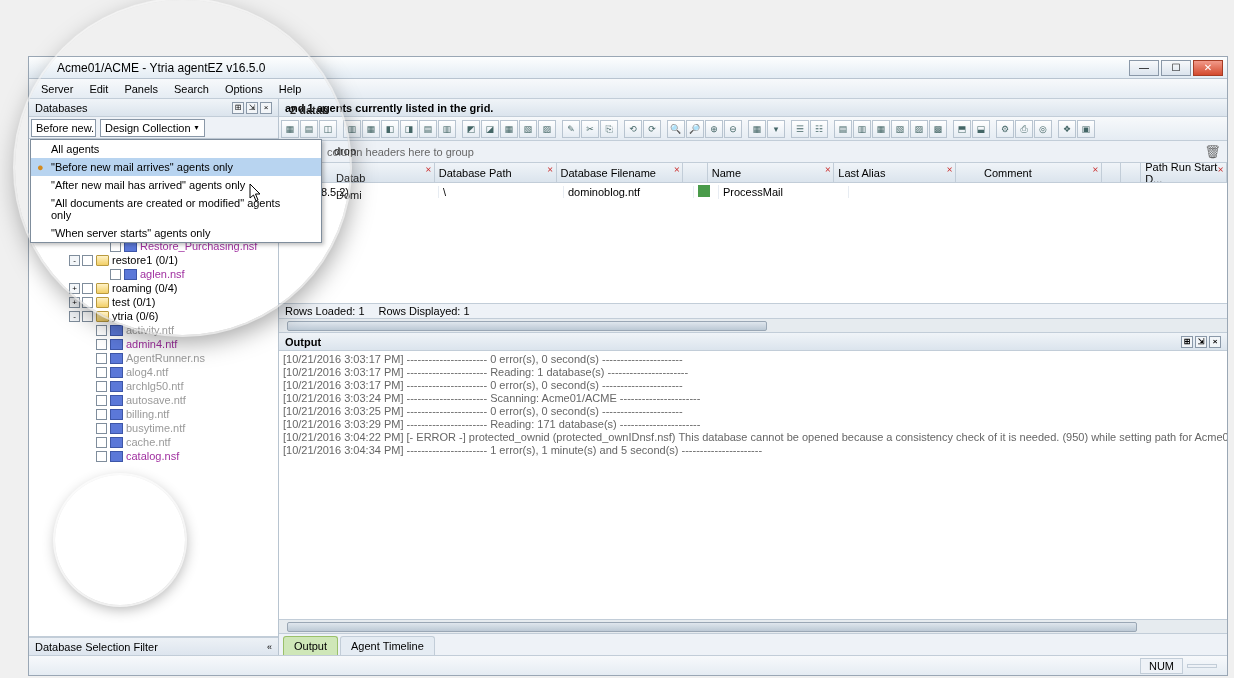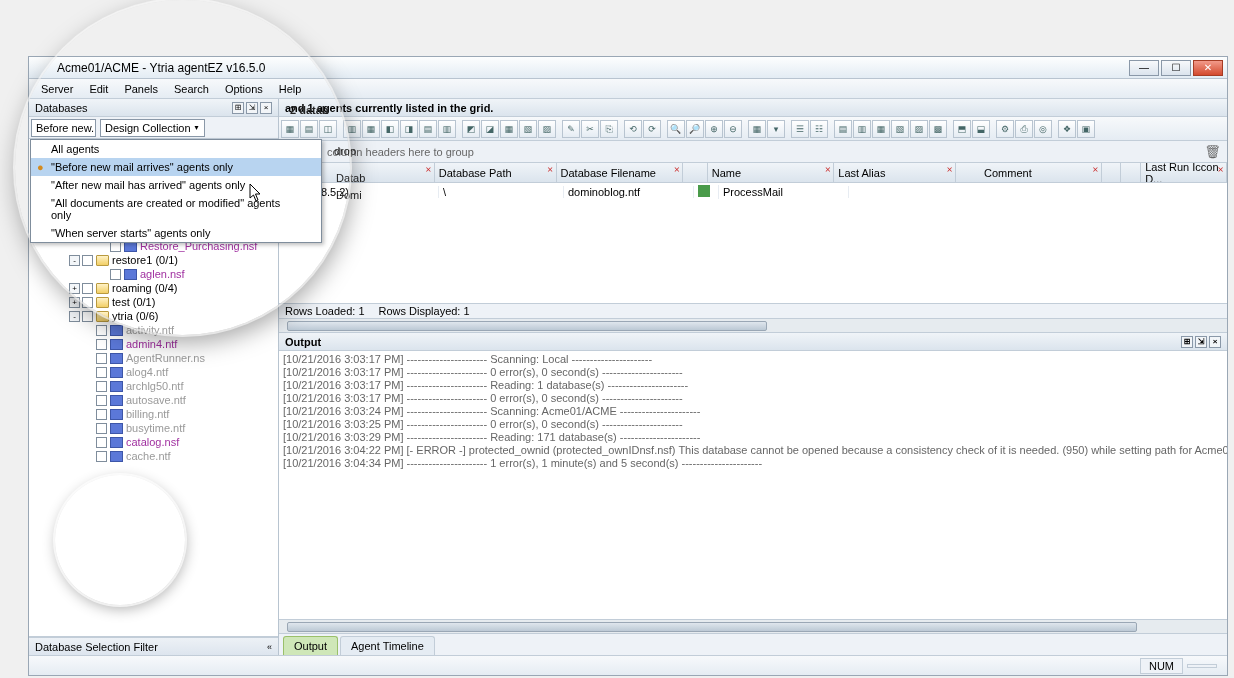--- a/index.html
+++ b/index.html
@@ -538,33 +538,33 @@
             <span class="ficon db"></span>
             <span class="label">billing.ntf</span>
           </div>
           <div class="tree-node grey">
             <span class="tree-indent" style="width: 52px;"></span>
             <span class="expander blank"></span>
             <span class="chk"></span>
             <span class="ficon db"></span>
             <span class="label">busytime.ntf</span>
           </div>
+          <div class="tree-node grey">
+            <span class="tree-indent" style="width: 52px;"></span>
+            <span class="expander blank"></span>
+            <span class="chk"></span>
+            <span class="ficon db"></span>
+            <span class="label">cache.ntf</span>
+          </div>
           <div class="tree-node purple">
             <span class="tree-indent" style="width: 52px;"></span>
             <span class="expander blank"></span>
             <span class="chk"></span>
             <span class="ficon db"></span>
             <span class="label">catalog.nsf</span>
-          </div>
-          <div class="tree-node grey">
-            <span class="tree-indent" style="width: 52px;"></span>
-            <span class="expander blank"></span>
-            <span class="chk"></span>
-            <span class="ficon db"></span>
-            <span class="label">cache.ntf</span>
           </div>
         </div>
 
       <div class="filterbar">
         <span>Database Selection Filter</span>
         <span class="chev">«</span>
       </div>
     </div>
 
     <div class="rightpanel">
@@ -658,21 +658,21 @@
             <span>Comment</span>
             <span class="filt">⨯</span>
           </div>
           <div class="ch" style="width: 20px;">
             <span></span>
           </div>
           <div class="ch" style="width: 20px;">
             <span></span>
           </div>
           <div class="ch" style="width: 88px;">
-            <span>Last Run Iccon D...</span>
+            <span>Path Run Start D...</span>
             <span class="filt">⨯</span>
           </div>
         </div>
 
       <div class="grid">
         <div class="grid-row">
           <div class="cell" style="width:160px">o Blog (8.5.2)</div>
           <div class="cell" style="width:125px">\</div>
           <div class="cell" style="width:130px">dominoblog.ntf</div>
           <div class="cell" style="width:25px"><span class="cellicon"></span></div>
@@ -695,21 +695,20 @@
 
       <div class="outputhdr">
         <span>Output</span>
         <div class="small-btns" style="display:flex;gap:2px">
           <span style="width:12px;height:12px;border:1px solid #8a98a8;background:#f2f5f8;font-size:8px;text-align:center;line-height:10px">⊞</span>
           <span style="width:12px;height:12px;border:1px solid #8a98a8;background:#f2f5f8;font-size:8px;text-align:center;line-height:10px">⇲</span>
           <span style="width:12px;height:12px;border:1px solid #8a98a8;background:#f2f5f8;font-size:8px;text-align:center;line-height:10px">×</span>
         </div>
       </div>
       <div class="output" id="output">
-          <div class="line">[10/21/2016 3:03:17 PM] ---------------------- Scanning: Local ----------------------</div>
           <div class="line">[10/21/2016 3:03:17 PM] ---------------------- 0 error(s), 0 second(s) ----------------------</div>
           <div class="line">[10/21/2016 3:03:17 PM] ---------------------- Reading: 1 database(s) ----------------------</div>
           <div class="line">[10/21/2016 3:03:17 PM] ---------------------- 0 error(s), 0 second(s) ----------------------</div>
           <div class="line">[10/21/2016 3:03:24 PM] ---------------------- Scanning: Acme01/ACME ----------------------</div>
           <div class="line">[10/21/2016 3:03:25 PM] ---------------------- 0 error(s), 0 second(s) ----------------------</div>
           <div class="line">[10/21/2016 3:03:29 PM] ---------------------- Reading: 171 database(s) ----------------------</div>
           <div class="line">[10/21/2016 3:04:22 PM] [- ERROR -] protected_ownid (protected_ownIDnsf.nsf) This database cannot be opened because a consistency check of it is needed. (950) while setting path for Acme01/ACME protected_ow</div>
           <div class="line">[10/21/2016 3:04:34 PM] ---------------------- 1 error(s), 1 minute(s) and 5 second(s) ----------------------</div>
         </div>
       <div class="hscroll2">

